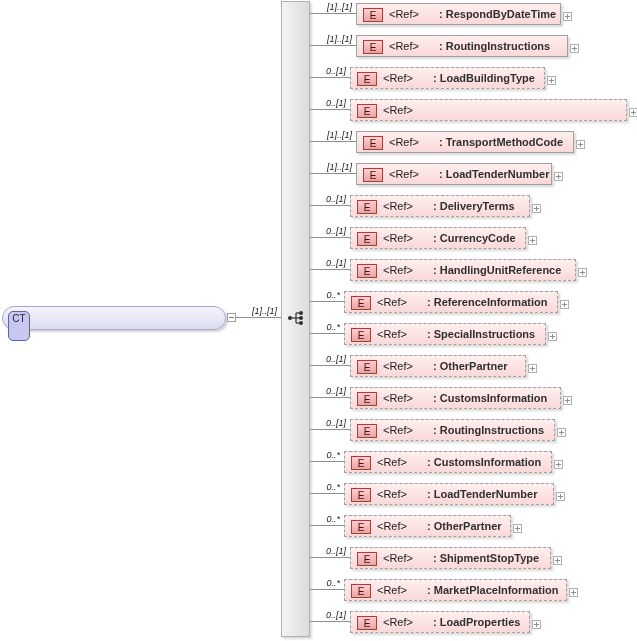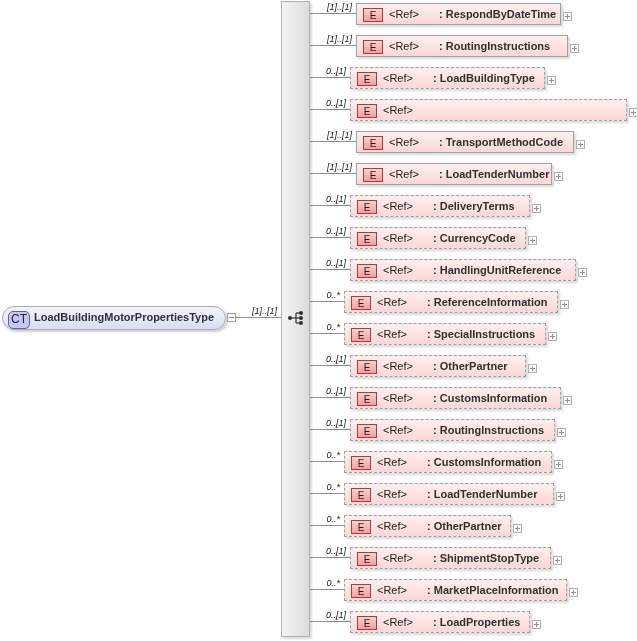--- a/index.html
+++ b/index.html
@@ -2,23 +2,23 @@
 <html><head>
 <meta charset="utf-8">
 <style>
   html, body { margin:0; padding:0; background:#ffffff; }
   body { width:637px; height:641px; position:relative; overflow:hidden;
          font-family:"Liberation Sans", "DejaVu Sans", sans-serif; }
   .ct-box { position:absolute; left:2px; top:306px; width:224px; height:24px;
             border:1px solid #a8a8c8; border-radius:12px;
             background:linear-gradient(#f4f4fd, #dcdcf2);
             box-shadow:2px 2px 2px rgba(0,0,0,0.18); box-sizing:border-box; }
-  .ct-badge { position:absolute; left:5px; top:4px; width:22px; height:18px;
+  .ct-badge { position:absolute; left:5px; top:4px; width:22px; height:30px;
               border:1px solid #6060a0; border-radius:5px; background:#c8c8ee;
-              font-size:12px; line-height:14px; text-align:center; color:#202050; box-sizing:border-box; }
+              font-size:10px; line-height:14px; text-align:center; color:#202050; box-sizing:border-box; }
   .ct-label { position:absolute; left:31px; top:4px; font-size:11px; font-weight:bold; color:#303040; white-space:nowrap; }
   .collapse { position:absolute; left:227px; top:313px; width:9px; height:9px;
               border:1px solid #a0a0a0; background:#fff; box-sizing:border-box; }
   .collapse::after { content:""; position:absolute; left:1px; top:3px; width:5px; height:1px; background:#808080; }
   .hline { position:absolute; height:1px; background:#909090; }
   .main-card { position:absolute; left:252px; top:306px; font-size:9px; font-style:italic; color:#202020; }
   .seq-bar { position:absolute; left:281px; top:1px; width:29px; height:636px;
              border:1px solid #b0b0b0; background:linear-gradient(90deg,#f4f4f4,#dcdcdc);
              box-shadow:2px 2px 2px rgba(0,0,0,0.15); box-sizing:border-box; }
   .seq-icon { position:absolute; left:287px; top:309px; width:18px; height:18px; }
@@ -37,21 +37,20 @@
   .expand { position:absolute; width:9px; height:9px; border:1px solid #b0b0b0; background:#fff; box-sizing:border-box; }
   .expand::before { content:""; position:absolute; left:1px; top:3px; width:5px; height:1px; background:#909090; }
   .expand::after { content:""; position:absolute; left:3px; top:1px; width:1px; height:5px; background:#909090; }
 </style>
 </head>
 <body>
 
 <div>
   <div class="ct-box">
     <span class="ct-badge">CT</span>
-    <span class="ct-label">LoadBuildingMotorPropertiesType</span>
   </div>
   <div class="collapse"></div>
   <div class="hline" style="left:236px; top:317px; width:45px;"></div>
   <span class="main-card">[1]..[1]</span>
 
   <div class="seq-bar"></div>
   <svg class="seq-icon" viewBox="0 0 18 18">
     <line x1="2" y1="9" x2="9" y2="9" stroke="#303030" stroke-width="1.2"></line>
     <line x1="9" y1="4" x2="9" y2="14" stroke="#303030" stroke-width="1.2"></line>
     <line x1="9" y1="4" x2="14" y2="4" stroke="#303030" stroke-width="1.2"></line>

